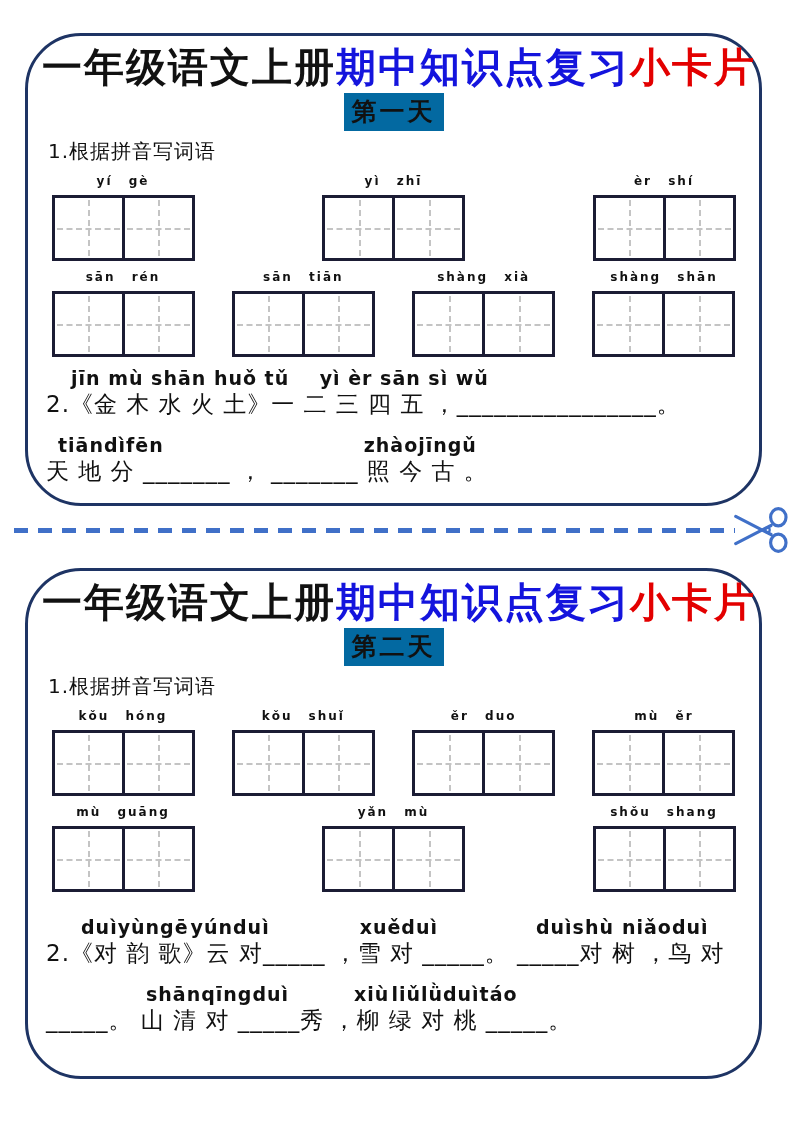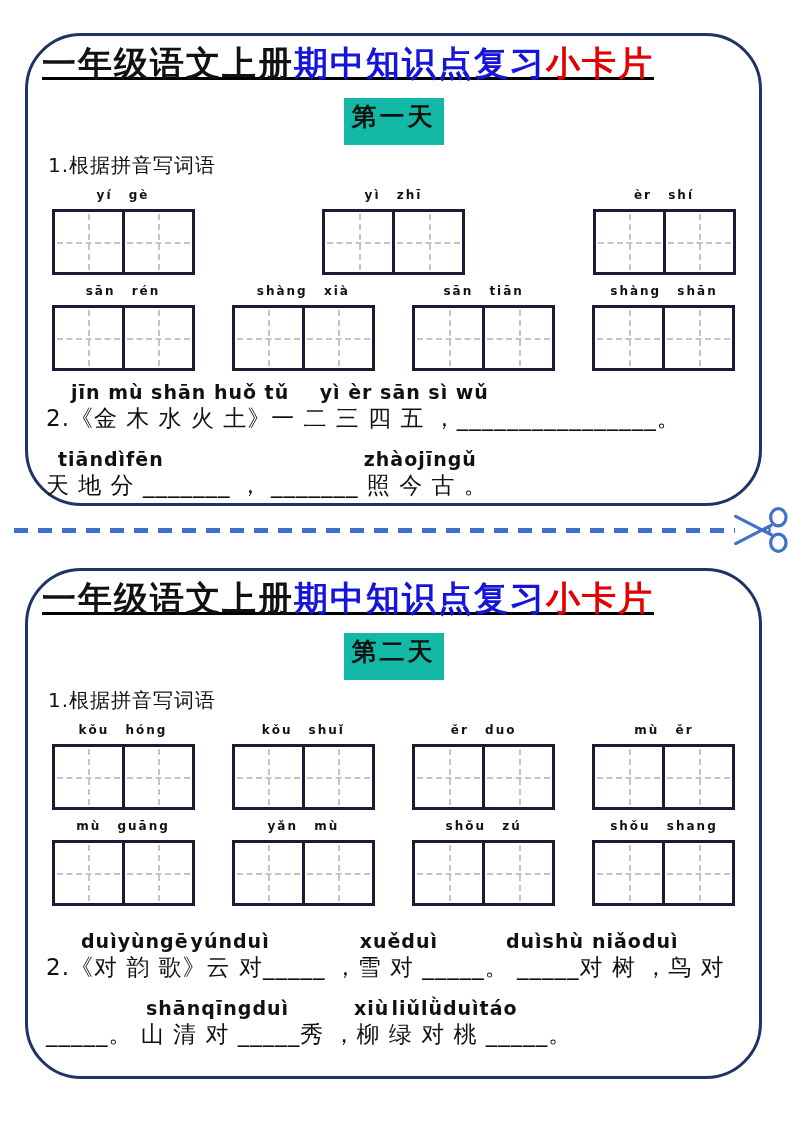--- a/index.html
+++ b/index.html
@@ -16,41 +16,40 @@
     border:3px solid #1e3464;
     border-radius:56px;
     background:#ffffff;
     box-sizing:border-box;
   }
   .card1{top:33px;height:473px;}
   .card2{top:568px;height:511px;}
   .card-body{padding:8px 14px 0 14px;}
 
   .card-title{
-    font-size:34px;
+    text-align:center;
+    font-size:40px;
     font-weight:bold;
     letter-spacing:2px;
     line-height:1.15;
     white-space:nowrap;
-    text-decoration:underline;
   }
   .t-black{color:#111111;}
   .t-blue{color:#1414dd;}
   .t-red{color:#e30000;}
 
   .day-row{text-align:center;margin-top:3px;}
   .day-badge{
     display:inline-block;
-    background:#14b8a6;
+    background:#0369a1;
     color:#111111;
     font-size:25px;
     font-weight:bold;
     letter-spacing:3px;
-    padding:2px 8px 12px 8px;
-    margin-top:12px;
+    padding:2px 8px 3px 8px;
   }
 
   .section-heading{
     font-size:20px;
     color:#111111;
     margin:7px 0 2px 6px;
     letter-spacing:1px;
   }
 
   .word-row{
@@ -109,21 +108,21 @@
     white-space:pre;
     line-height:30px;
     letter-spacing:1px;
   }
   .ex-g2{margin-top:15px;}
 
   .ml8{margin-left:8px;}   .ml10{margin-left:2px;}
   .ml12{margin-left:12px;} .ml25{margin-left:25px;}
   .ml35{margin-left:35px;} .ml65{margin-left:65px;}
   .ml90{margin-left:90px;} .ml100{margin-left:100px;}
-  .ml150{margin-left:68px;} .ml200{margin-left:200px;}
+  .ml150{margin-left:98px;} .ml200{margin-left:200px;}
 
   .cut-divider{
     position:absolute;
     top:506px;left:0;width:793px;height:48px;
   }
   .cut-dashes{
     position:absolute;
     top:22px;left:14px;right:58px;height:5px;
     background:repeating-linear-gradient(90deg,#4070c8 0 14px,transparent 14px 24px);
   }
@@ -177,28 +176,28 @@
 
       <div class="word-row">
         <div class="word-block">
           <div class="pinyin-label">sān rén</div>
           <div class="grid-pair">
               <div class="cell"></div>
               <div class="cell"></div>
             </div>
         </div>
         <div class="word-block">
+          <div class="pinyin-label">sān tiān</div>
+          <div class="grid-pair">
+              <div class="cell"></div>
+              <div class="cell"></div>
+            </div>
+        </div>
+        <div class="word-block">
           <div class="pinyin-label">shàng xià</div>
-          <div class="grid-pair">
-              <div class="cell"></div>
-              <div class="cell"></div>
-            </div>
-        </div>
-        <div class="word-block">
-          <div class="pinyin-label">sān tiān</div>
           <div class="grid-pair">
               <div class="cell"></div>
               <div class="cell"></div>
             </div>
         </div>
         <div class="word-block">
           <div class="pinyin-label">shàng shān</div>
           <div class="grid-pair">
               <div class="cell"></div>
               <div class="cell"></div>
@@ -282,27 +281,20 @@
             </div>
         </div>
         <div class="word-block">
           <div class="pinyin-label">yǎn mù</div>
           <div class="grid-pair">
               <div class="cell"></div>
               <div class="cell"></div>
             </div>
         </div>
         <div class="word-block">
-          <div class="pinyin-label">shǒu zú</div>
-          <div class="grid-pair">
-              <div class="cell"></div>
-              <div class="cell"></div>
-            </div>
-        </div>
-        <div class="word-block">
           <div class="pinyin-label">shǒu shang</div>
           <div class="grid-pair">
               <div class="cell"></div>
               <div class="cell"></div>
             </div>
         </div>
       </div>
 
       <div class="exercise">
         <div class="ex-pinyin"><span class="ml35">duìyùngē</span><span class="ml10">yúnduì</span><span class="ml90">xuěduì</span><span class="ml150">duìshù</span><span class="ml8">niǎoduì</span></div>

